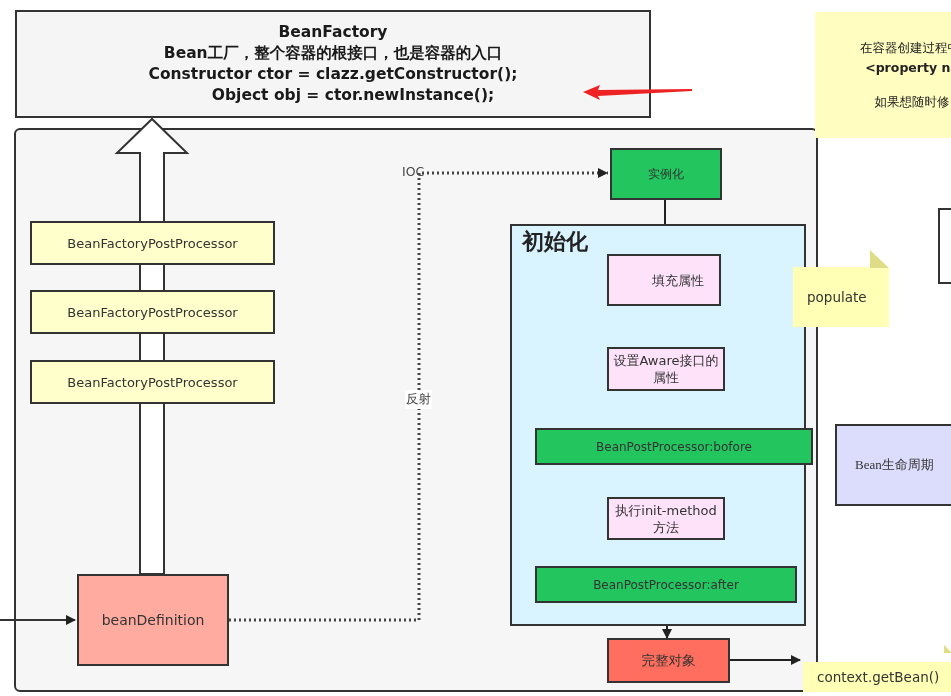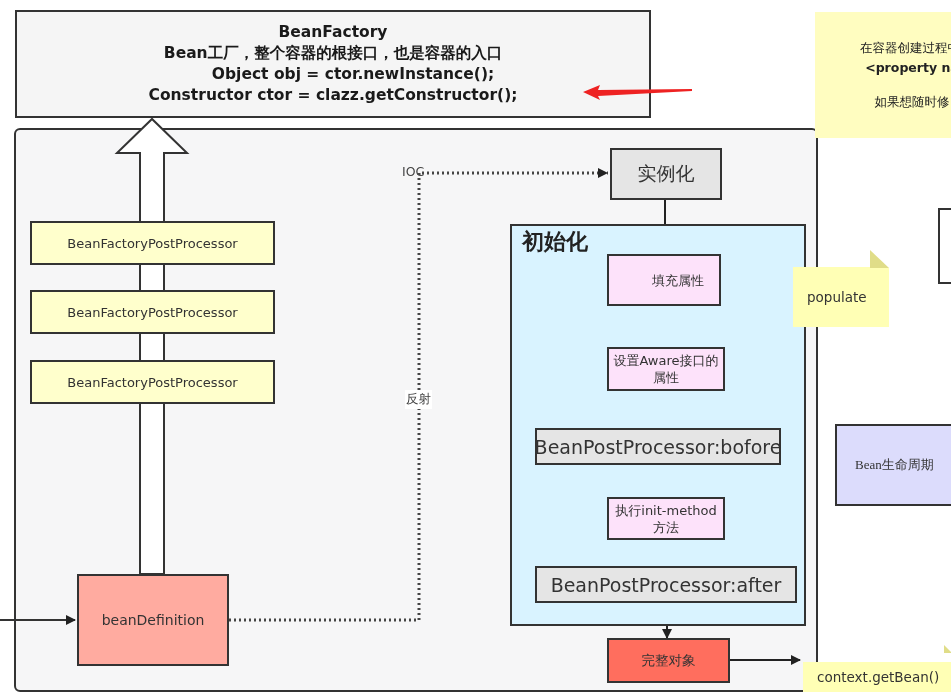--- a/index.html
+++ b/index.html
@@ -9,38 +9,38 @@
     .box { border:2px solid #333; display:flex; align-items:center; justify-content:center; text-align:center; color:#333; }
     #top-box { left:15px; top:10px; width:636px; height:108px; background:#f5f5f5; border:2px solid #333;
                display:flex; flex-direction:column; align-items:center; justify-content:center; }
     #top-box div { font-weight:bold; font-size:15.5px; line-height:21px; color:#1a1a1a; }
     #container { left:14px; top:128px; width:804px; height:564px; background:#f6f6f7; border:2px solid #333; border-radius:6px; }
     .yellow { background:#ffffcc; font-size:13px; }
     #note-top { left:815px; top:12px; width:150px; height:126px; background:#fffdc0; font-size:12.5px; color:#222;
                 display:flex; flex-direction:column; align-items:center; justify-content:center; line-height:20px; }
     #init-box { left:510px; top:224px; width:296px; height:402px; background:#d9f3ff; border:2px solid #333; }
     #init-title { left:522px; top:227px; font-size:22px; font-weight:bold; color:#222; }
-    .green { background:#e5e5e5; font-size:19px; }
+    .green { background:#22c55e; font-size:12px; }
     .pink { background:#fde2fa; font-size:13px; line-height:17px; }
     .note { background:#ffffb5; font-size:13.5px; color:#333; display:flex; align-items:center;margin-top:17px; }
     .lbl { font-size:12.5px; color:#444; background:#ffffff; }
     svg { position:absolute; left:0; top:0; }
   </style>
 </head>
 <body>
 
 <div class="abs" style="left:0;top:0;width:951px;height:696px;background:#fff;"></div>
 
 <div id="container" class="abs"></div>
 
 <div id="top-box" class="abs">
   <div>BeanFactory</div>
   <div>Bean工厂，整个容器的根接口，也是容器的入口</div>
+  <div>Constructor ctor = clazz.getConstructor();</div>
   <div style="padding-left:40px;">Object obj  = ctor.newInstance();</div>
-  <div>Constructor ctor = clazz.getConstructor();</div>
 </div>
 
 <div id="note-top" class="abs">
   <span style="white-space:nowrap;margin-left:40px;">在容器创建过程中</span>
   <span style="white-space:nowrap;margin-left:44px;font-weight:bold;">&lt;property na</span>
   <span style="height:14px;"></span>
   <span style="white-space:nowrap;margin-left:44px;">如果想随时修</span>
 </div>
 
 <svg width="951" height="696">
@@ -103,21 +103,21 @@
 
 <div id="init-box" class="abs"></div>
 <div id="init-title" class="abs">初始化</div>
 
 <div class="abs box pink" style="left:607px;top:254px;width:114px;height:52px;padding-left:28px;">
   <span>填充属性</span>
 </div>
 <div class="abs box pink" style="left:607px;top:347px;width:118px;height:44px;padding:0 4px;">
   <span>设置Aware接口的属性</span>
 </div>
-<div class="abs box green" style="left:535px;top:428px;width:246px;height:37px;">
+<div class="abs box green" style="left:535px;top:428px;width:278px;height:37px;">
   <span>BeanPostProcessor:bofore</span>
 </div>
 <div class="abs box pink" style="left:607px;top:497px;width:118px;height:43px;padding:0 6px;">
   <span>执行init-method方法</span>
 </div>
 <div class="abs box green" style="left:535px;top:566px;width:262px;height:37px;">
   <span>BeanPostProcessor:after</span>
 </div>
 
 <div class="abs box" style="left:607px;top:638px;width:123px;height:45px;background:#ff6e5e;font-size:13.5px;">

